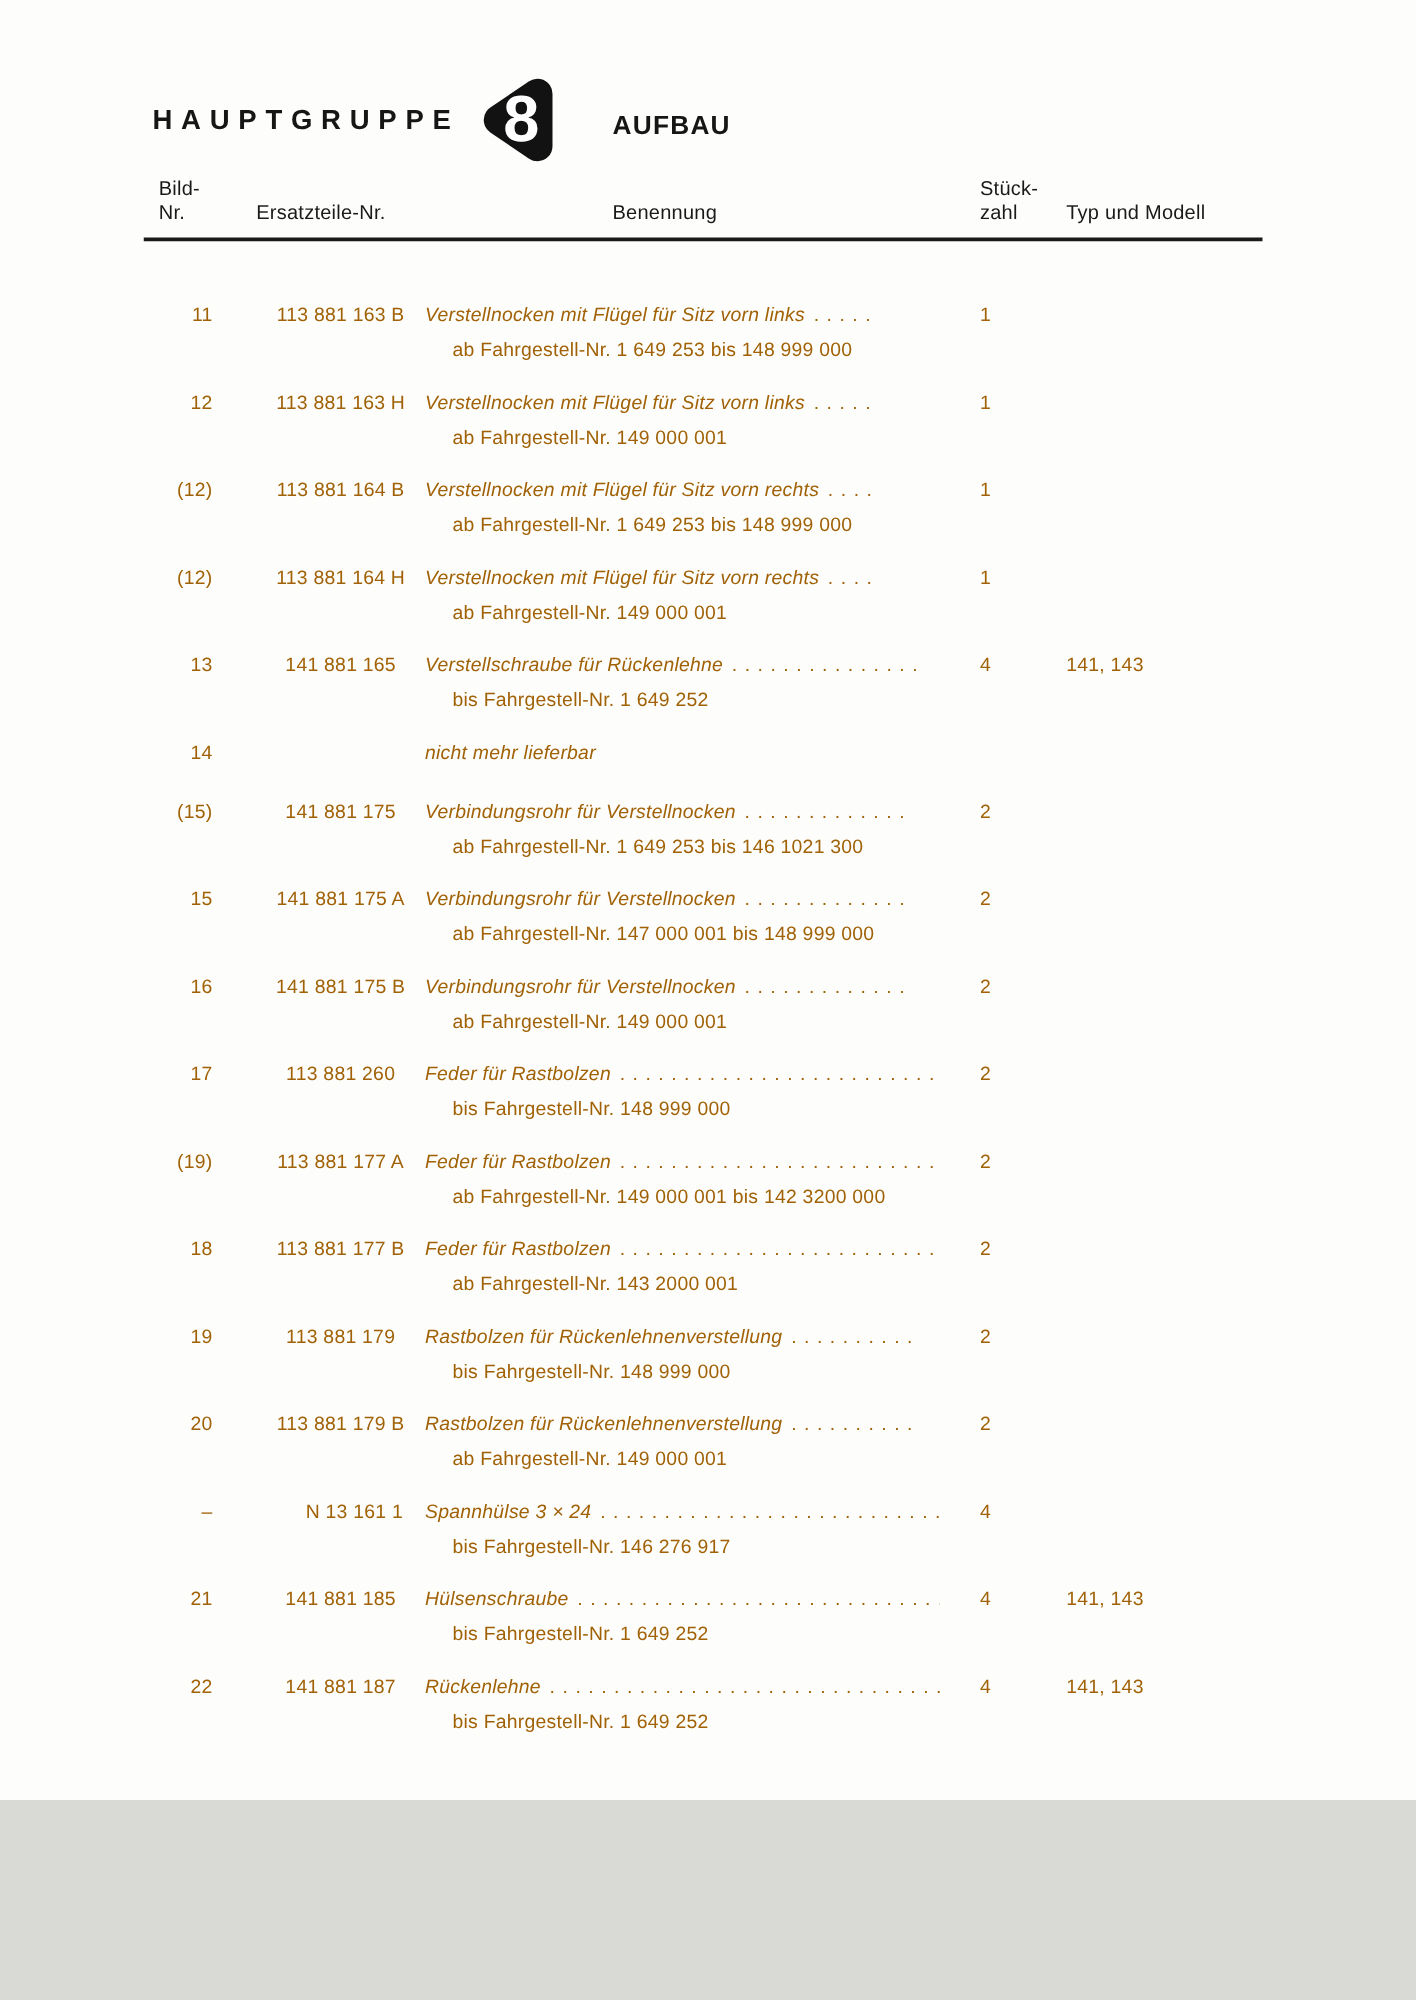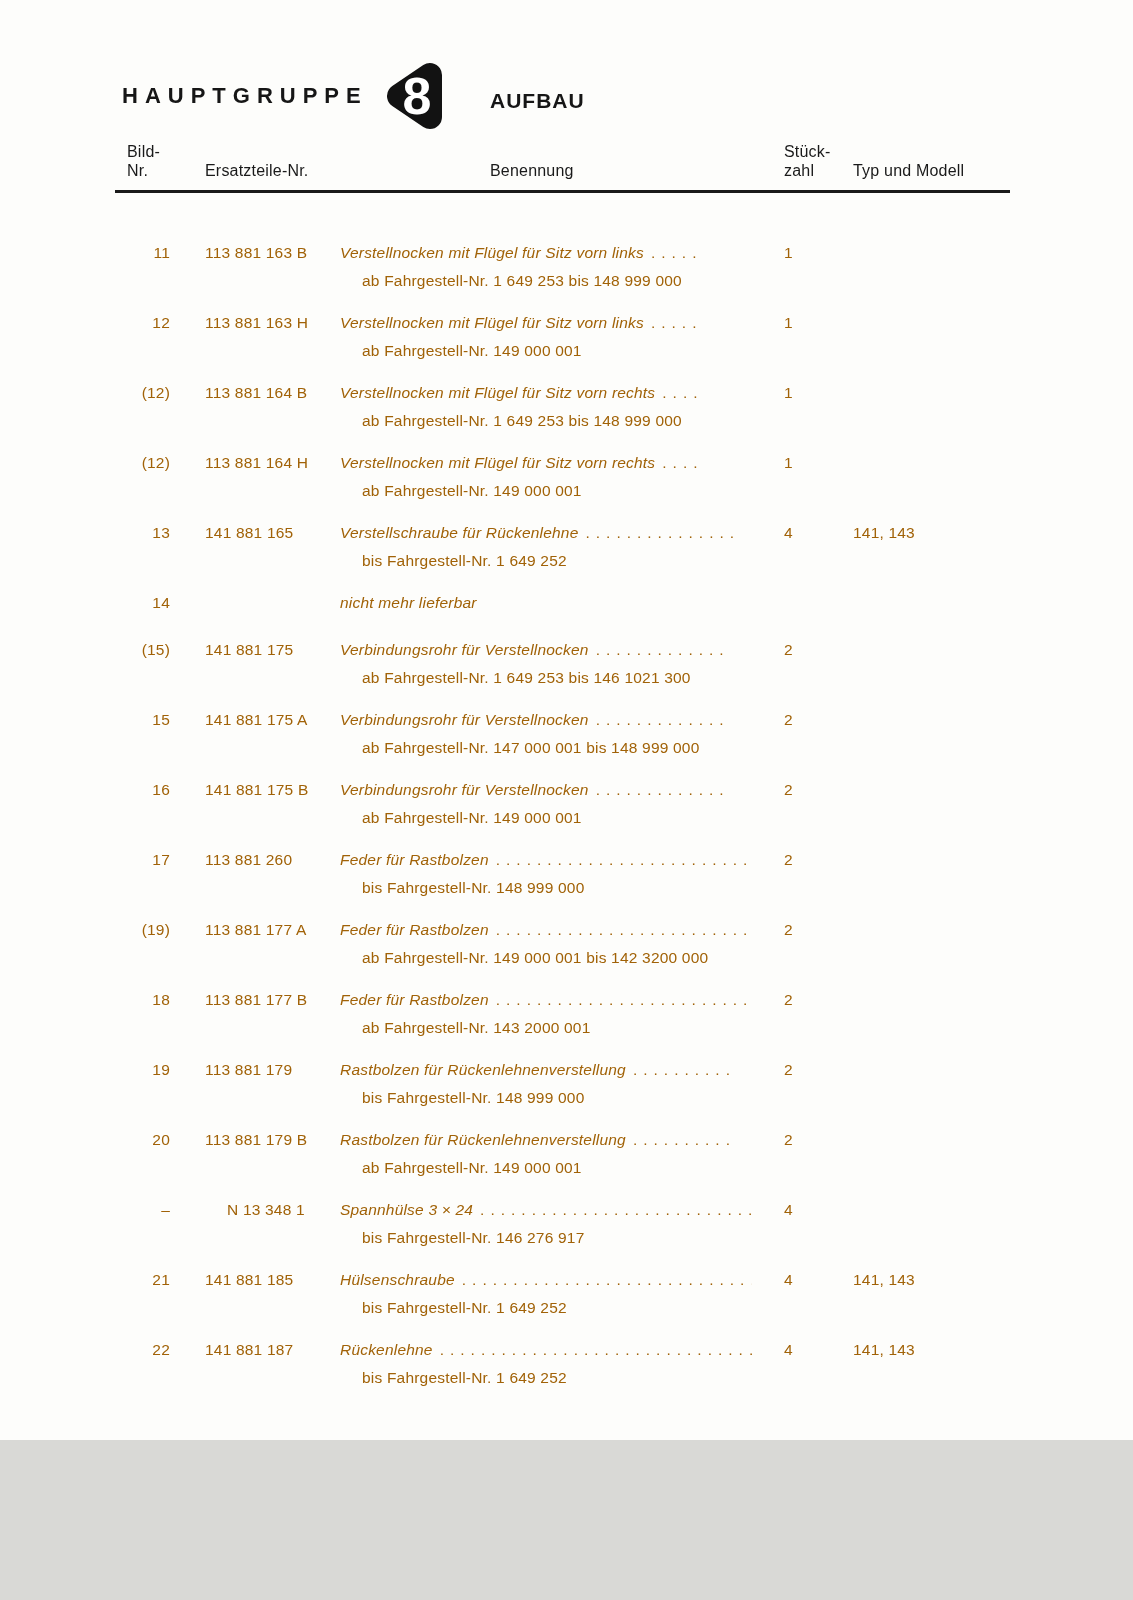--- a/index.html
+++ b/index.html
@@ -30,21 +30,21 @@
   .rule-top{position:absolute;left:115px;top:190px;width:895px;height:3px;background:#1a1a1a;}
 
   
   .rows{position:absolute;left:115px;top:239px;width:895px;}
   .row{
     display:grid;grid-template-columns:55px 170px 412px 73px 185px;
     font-size:15.5px;line-height:28px;margin-bottom:14px;letter-spacing:0.2px;color:#a16207;
   }
   .row.single{margin-bottom:19px;}
   .c-bild{text-align:right;white-space:nowrap;}
-  .c-part{padding-left:35px;white-space:nowrap;}
+  .c-part{padding-left:35px;white-space:nowrap;text-align:center;}
   .c-part.part-indent{padding-left:57px;}
   .ben-line1{display:flex;}
   .nm{white-space:nowrap;font-style:italic;}
   .dots{flex:1 1 auto;overflow:hidden;white-space:nowrap;letter-spacing:6px;padding-left:7px;}
   .ben-line2{padding-left:22px;white-space:nowrap;}
   .c-qty{text-align:center;white-space:nowrap;}
   .c-typ{padding-left:28px;white-space:nowrap;}
 
   
   .rule-bottom{position:absolute;left:115px;top:1477px;width:895px;height:3px;background:#1a1a1a;}
@@ -282,21 +282,21 @@
         <span class="dots">..........</span>
       </div>
       <div class="ben-line2">ab Fahrgestell-Nr. 149 000 001</div>
     </div>
     <div class="c-qty">2</div>
     <div class="c-typ"></div>
   </div>
 
   <div class="row">
     <div class="c-bild">–</div>
-    <div class="c-part part-indent">N 13 348 1</div>
+    <div class="c-part part-indent">N 13 161 1</div>
     <div class="c-ben">
       <div class="ben-line1">
         <span class="nm">Spannhülse 3 × 24</span>
         <span class="dots">...........................</span>
       </div>
       <div class="ben-line2">bis Fahrgestell-Nr. 146 276 917</div>
     </div>
     <div class="c-qty">4</div>
     <div class="c-typ"></div>
   </div>

